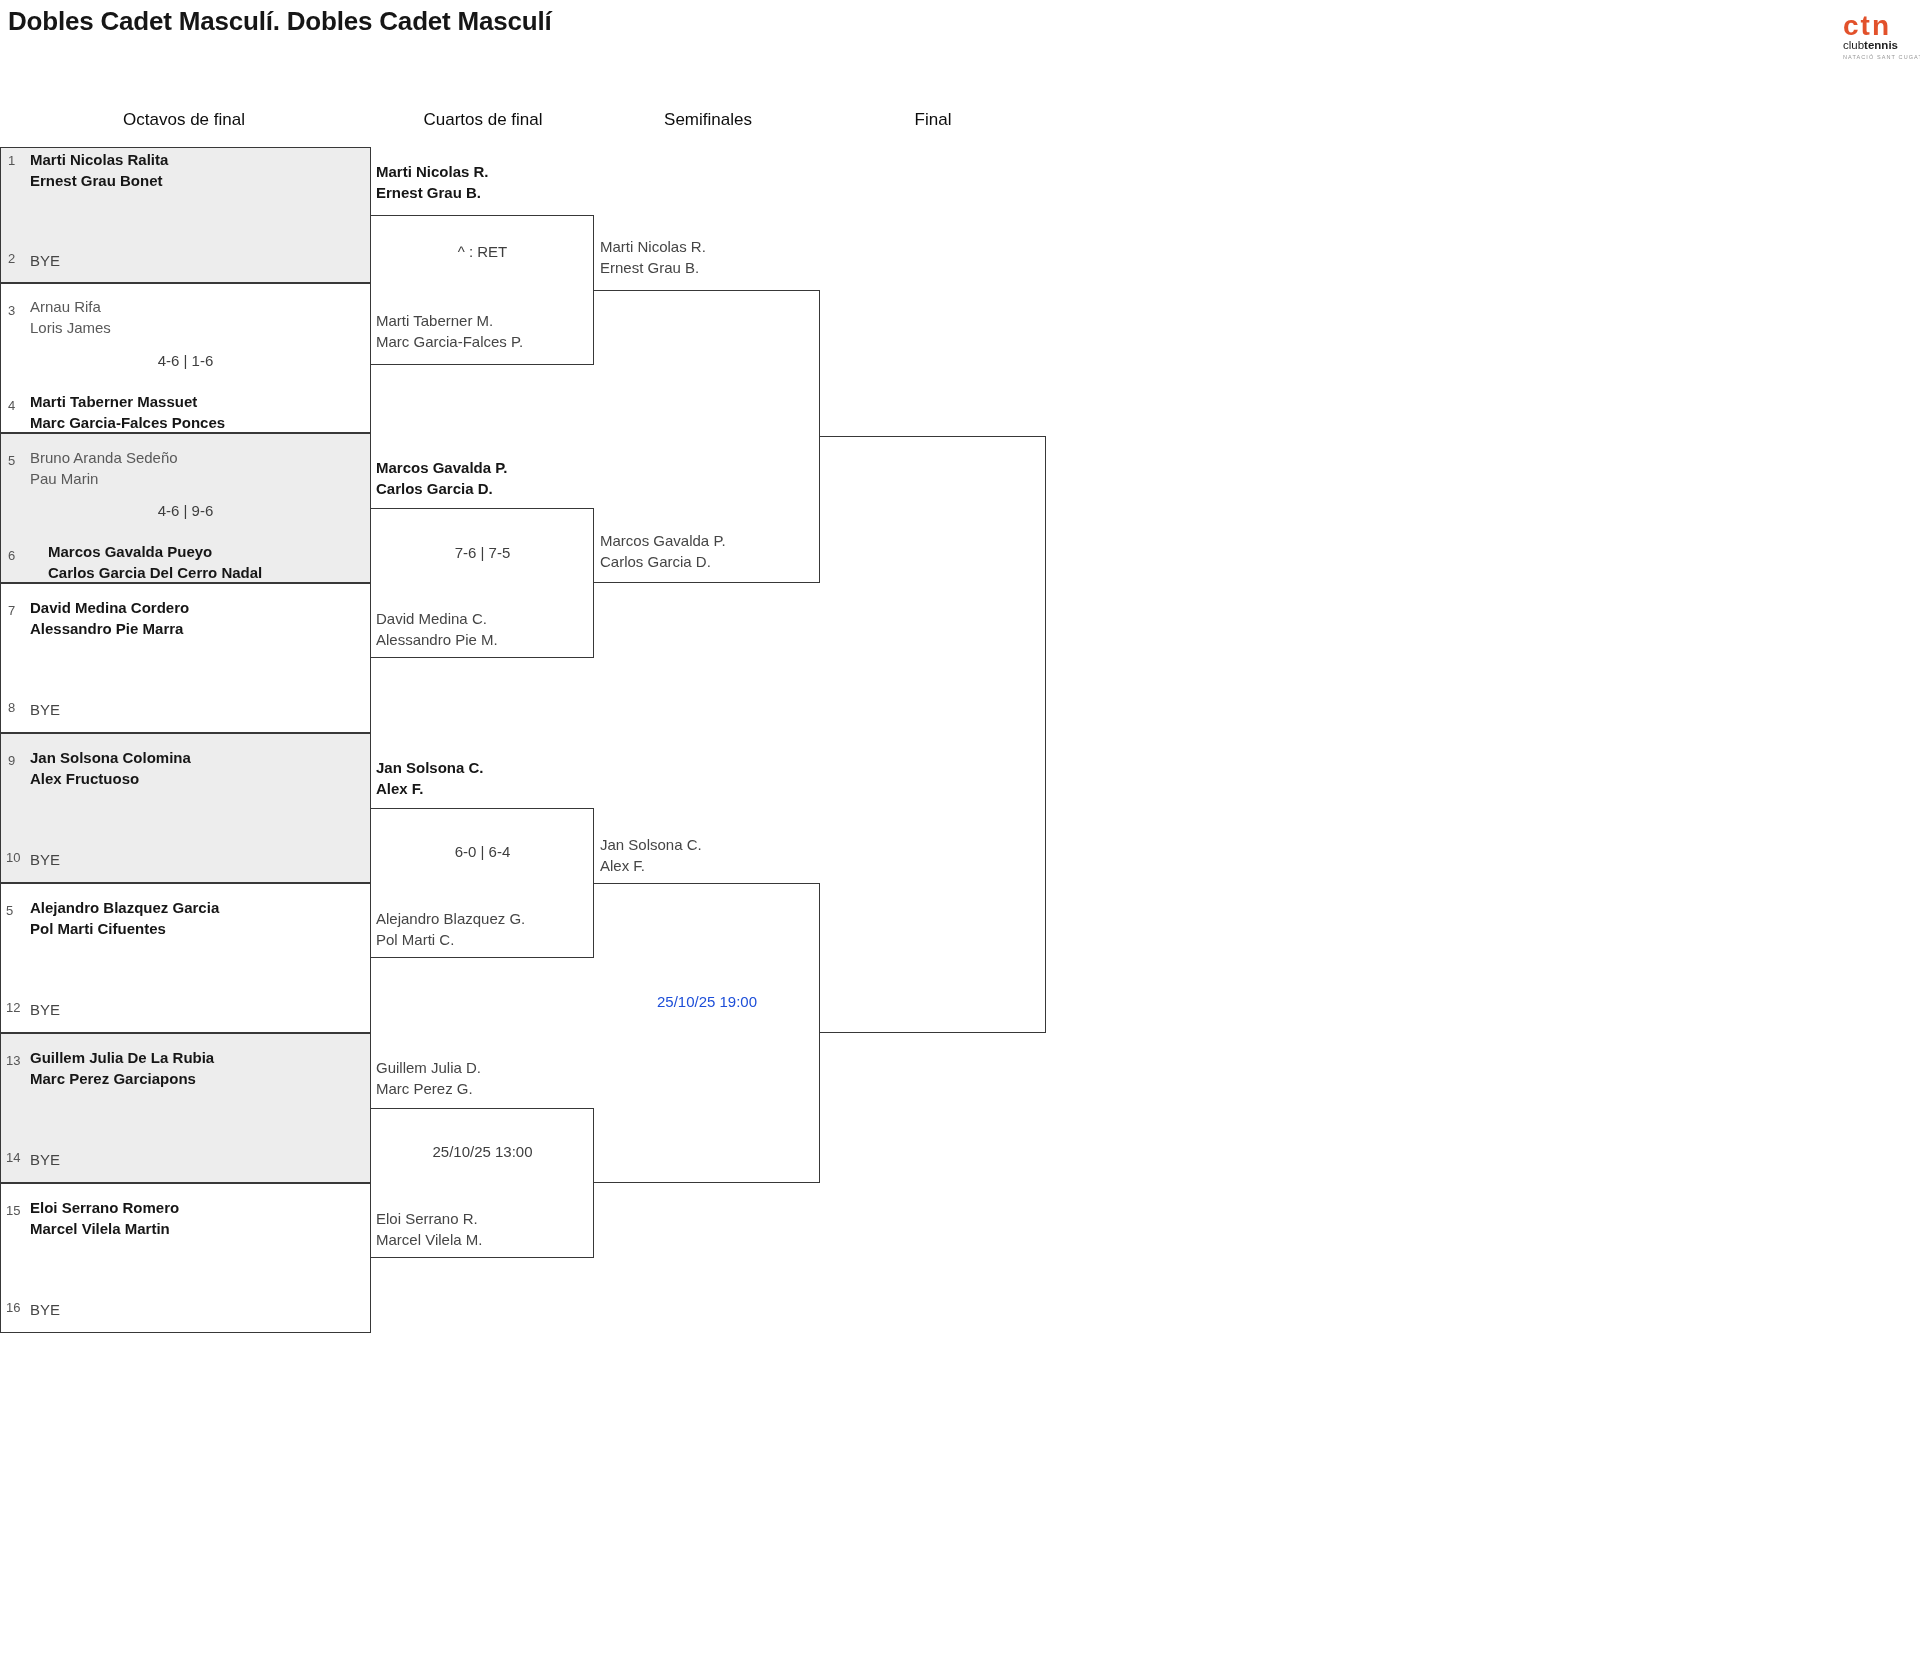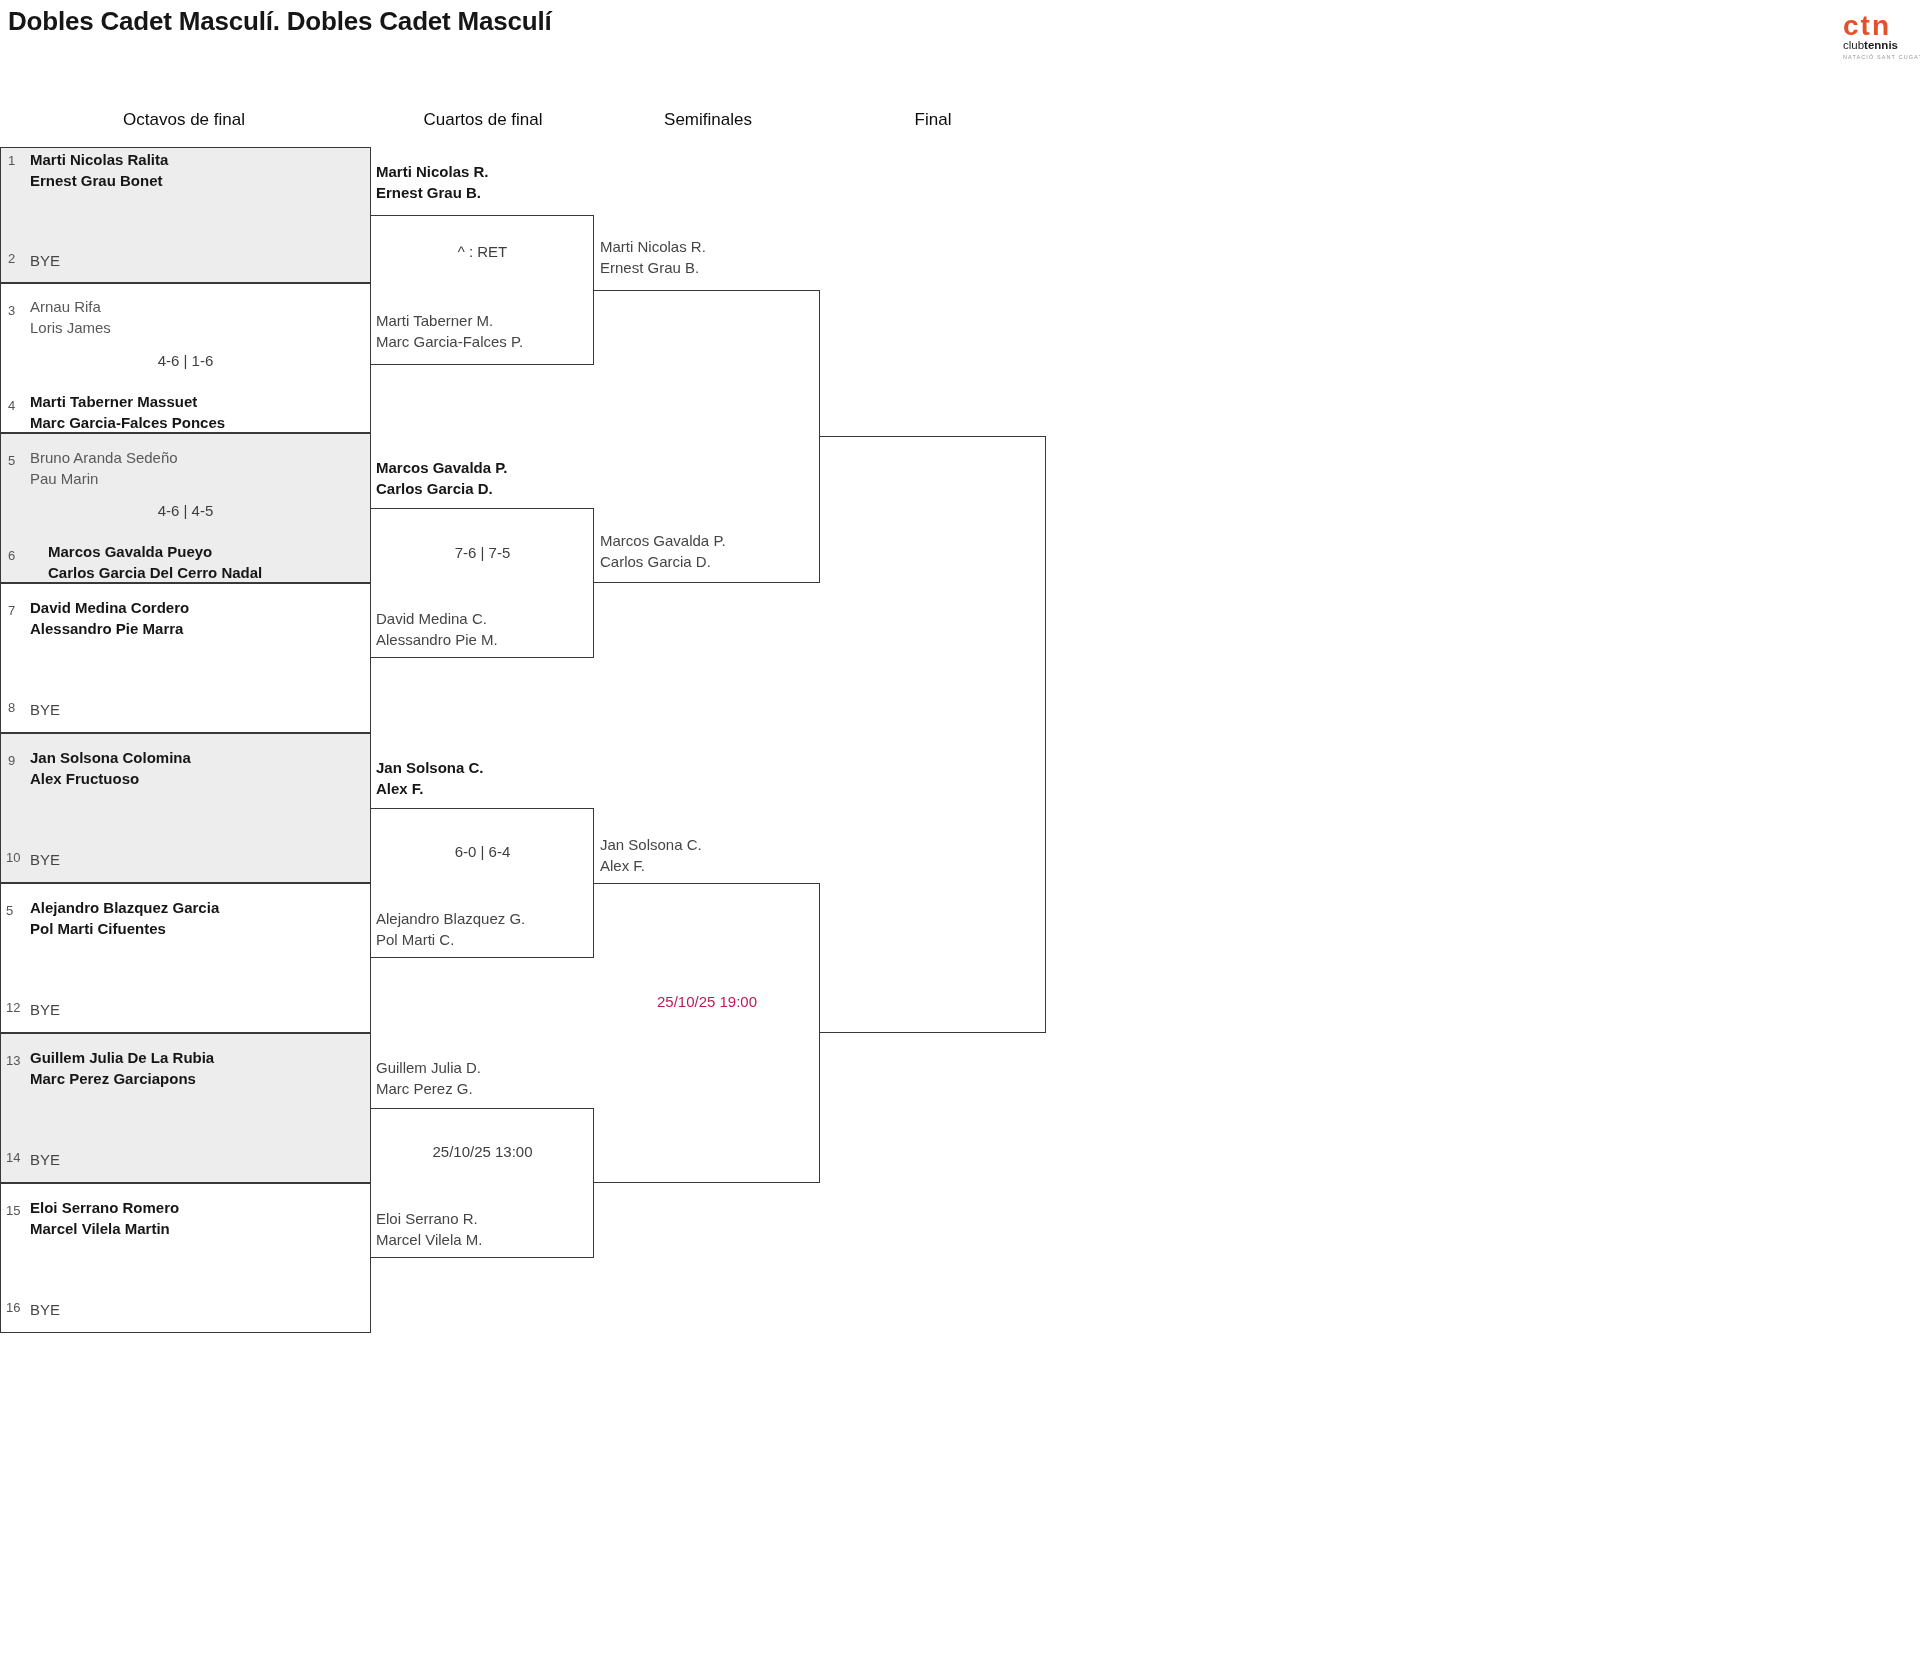--- a/index.html
+++ b/index.html
@@ -15,21 +15,21 @@
   .box.gray{background:#ededed;}
   .obox{box-sizing:border-box;border:1.4px solid #383838;border-left:none;background:transparent;}
   
   .n{font-size:13px;color:#555;}
   .t{font-size:15px;line-height:21px;color:#454545;}
   .t span{display:block;white-space:nowrap;}
   .w{font-weight:700;color:#161616;}
   .l{color:#595959;}
   .sc{left:0;width:371px;text-align:center;font-size:15px;color:#3e3e3e;white-space:nowrap;}
   .qsc{left:371px;width:223px;text-align:center;font-size:15px;color:#3e3e3e;white-space:nowrap;}
-  .ssc{left:594px;width:226px;text-align:center;font-size:15px;color:#be185d;white-space:nowrap;}
+  .ssc{left:594px;width:226px;text-align:center;font-size:15px;color:#1d4ed8;white-space:nowrap;}
   .fsc{left:820px;width:226px;text-align:center;font-size:15px;color:#3e3e3e;white-space:nowrap;}
   
   .logo{left:1843px;top:12px;width:76px;cursor:pointer;}
   .logo-mark{font-size:28px;line-height:27px;font-weight:800;letter-spacing:2px;color:#e2512b;}
   .logo-name{font-size:11.5px;color:#1d1d1d;letter-spacing:0;line-height:13px;}
   .logo-name .bold{font-weight:800;}
   .logo-tag{font-size:5.5px;color:#969696;letter-spacing:1.1px;margin-top:2px;white-space:nowrap;}
 </style>
 </head>
 <body>
@@ -141,21 +141,21 @@
   <div class="abs t w" style="left:30px;top:1197px">
       <span>Eloi Serrano Romero</span>
       <span>Marcel Vilela Martin</span>
     </div>
   <div class="abs t" style="left:30px;top:1299px">
       <span>BYE</span>
     </div>
 
   <div class="abs sc" style="top:206px"></div>
   <div class="abs sc" style="top:352px">4-6 | 1-6</div>
-  <div class="abs sc" style="top:502px">4-6 | 4-5</div>
+  <div class="abs sc" style="top:502px">4-6 | 9-6</div>
   <div class="abs sc" style="top:649px"></div>
   <div class="abs sc" style="top:799px"></div>
   <div class="abs sc" style="top:949px"></div>
   <div class="abs sc" style="top:1099px"></div>
   <div class="abs sc" style="top:1249px"></div>
 
   <div class="abs t w" style="left:376px;top:161px">
       <span>Marti Nicolas R.</span>
       <span>Ernest Grau B.</span>
     </div>

